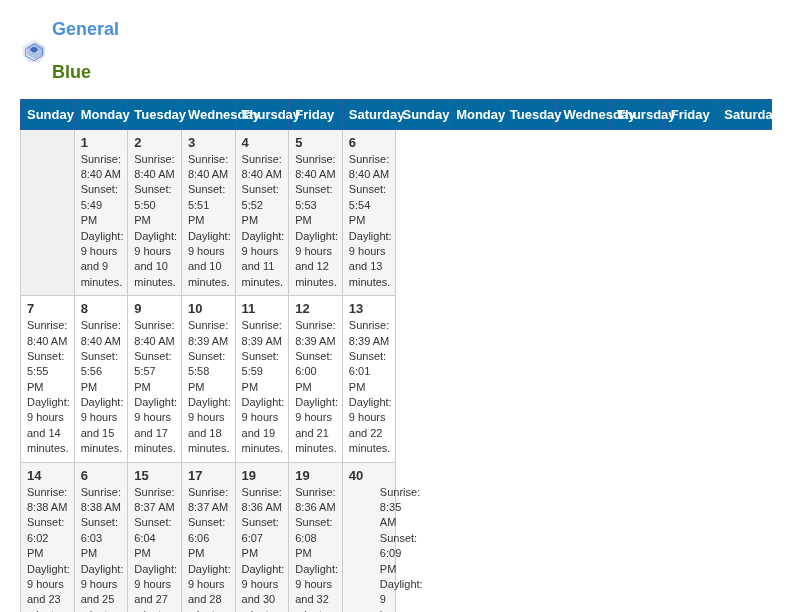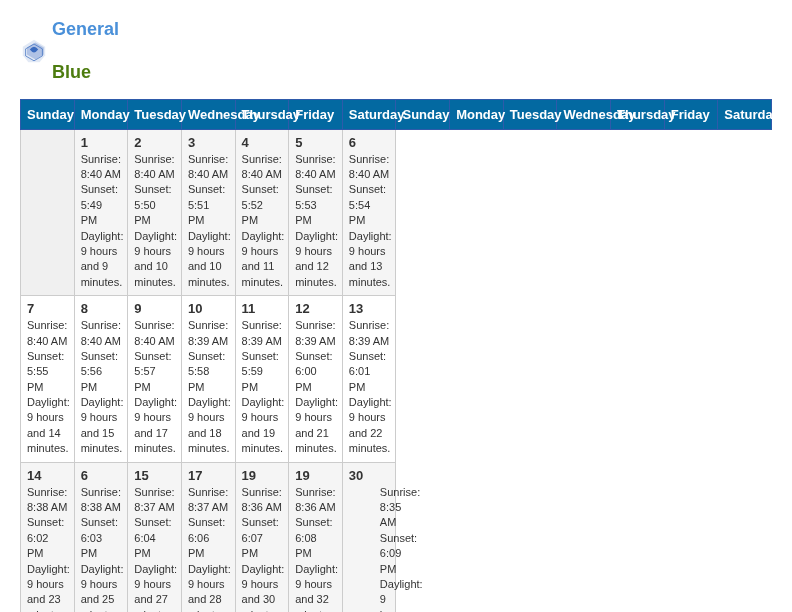--- a/index.html
+++ b/index.html
@@ -263,21 +263,21 @@
 and 30 minutes.</div>
         </td>
         <td>
           <span class="day-number">19</span>
           <div class="cell-content" style="white-space: pre-line;">Sunrise: 8:36 AM
 Sunset: 6:08 PM
 Daylight: 9 hours
 and 32 minutes.</div>
         </td>
         <td>
-          <span class="day-number">30</span>
+          <span class="day-number">40</span>
           <div class="cell-content" style="white-space: pre-line; margin-left: 31px;">Sunrise: 8:35 AM
 Sunset: 6:09 PM
 Daylight: 9 hours
 and 33 minutes.</div>
         </td>
       </tr>
       <tr>
         <td>
           <span class="day-number">21</span>
         </td>

